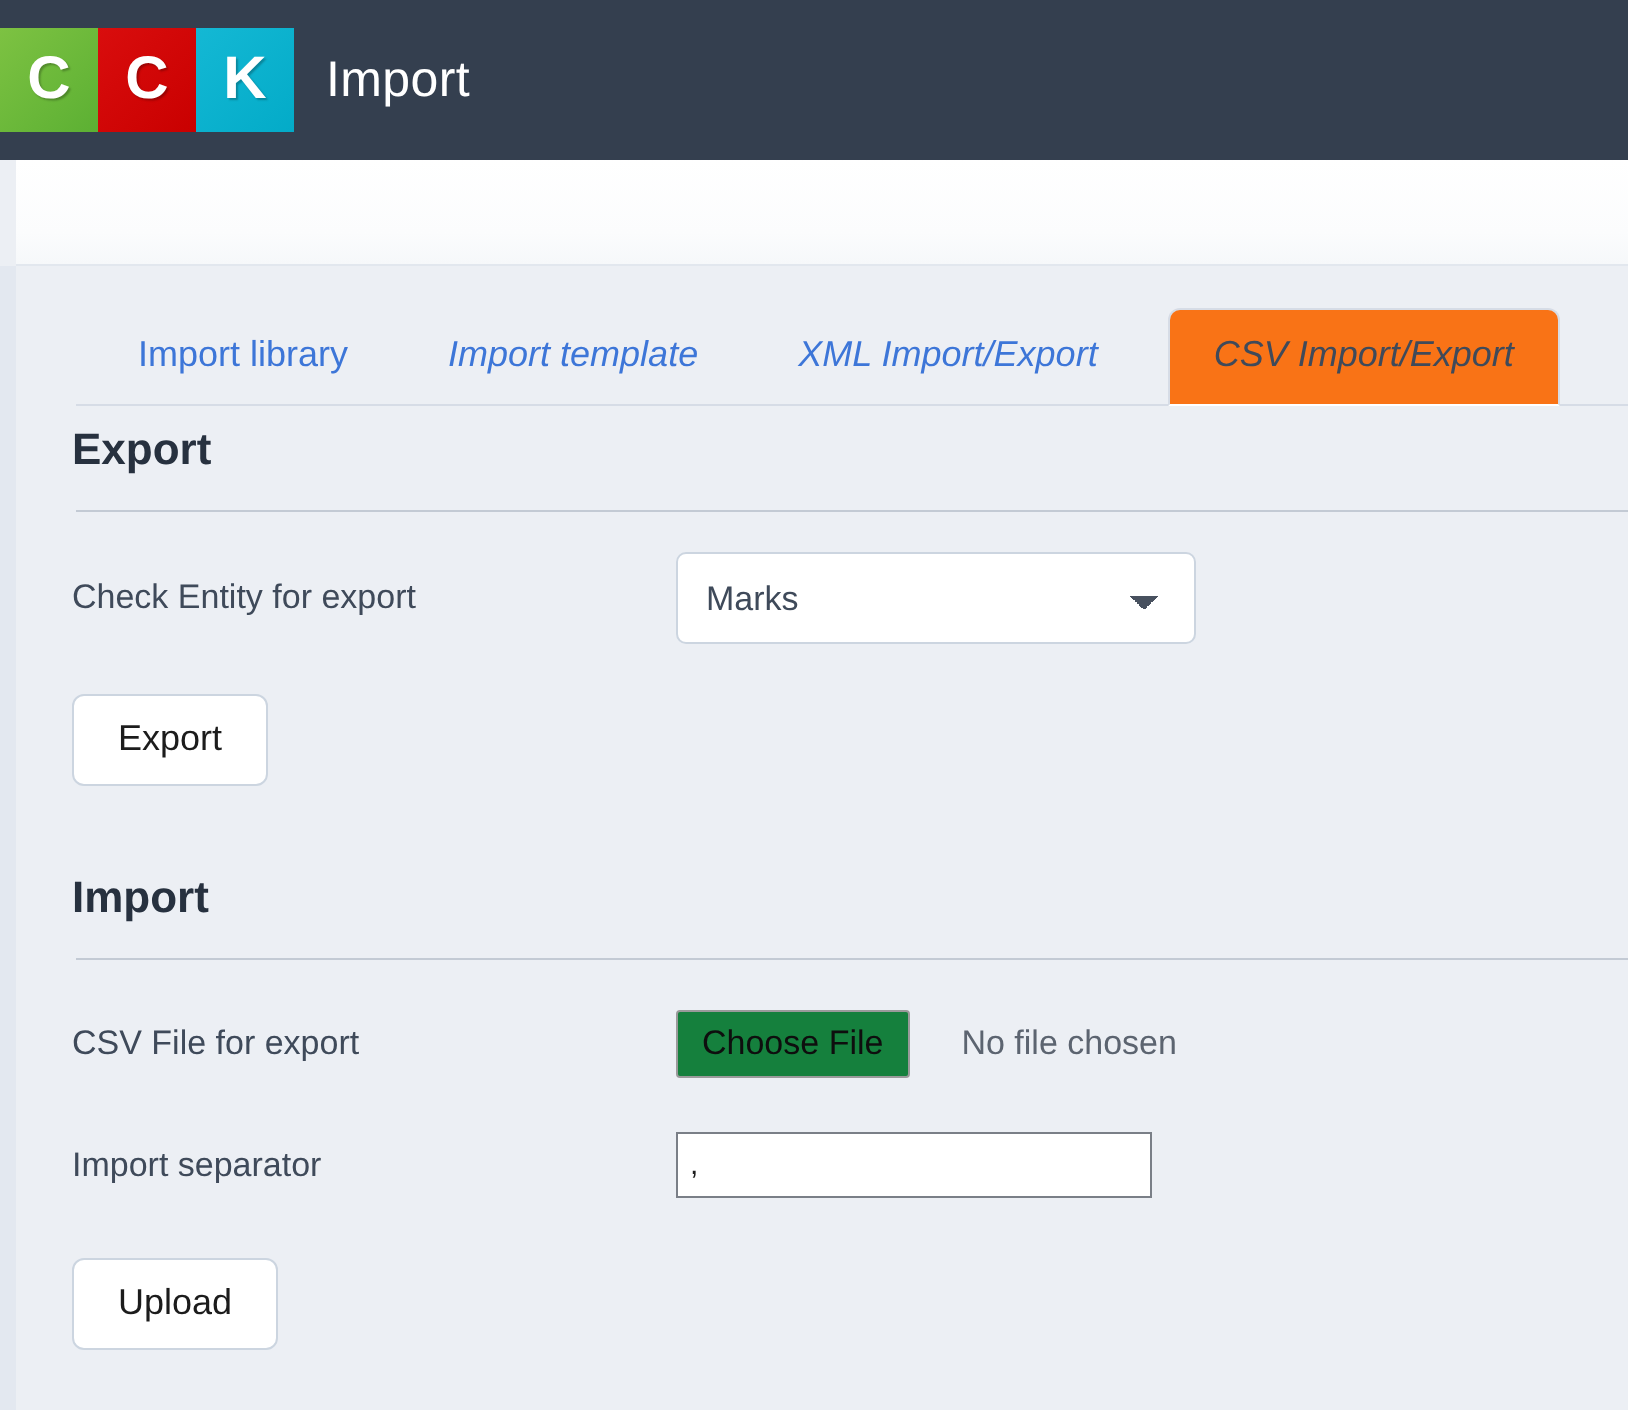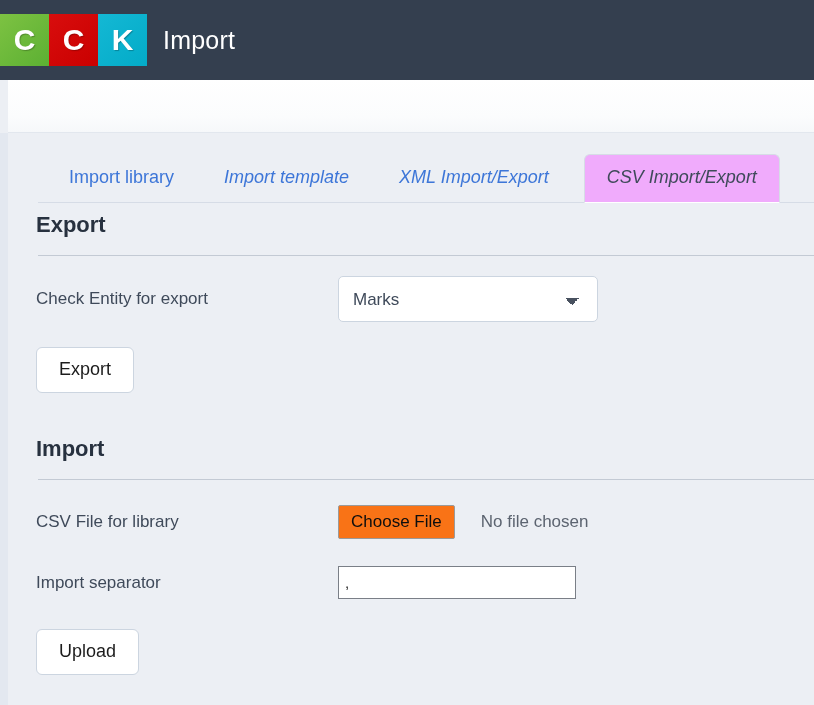--- a/index.html
+++ b/index.html
@@ -108,21 +108,21 @@
     position: relative;
     z-index: 2;
     background: transparent;
     border: 1px solid transparent;
     border-bottom: none;
     border-radius: 6px 6px 0 0;
   }
   .tab + .tab { margin-left: 12px; font-style: italic; }
   .tab.active {
     color: #3f4a5a;
-    background: #f0abfc;
+    background: #f97316;
     border-color: #d6dce6;
     border-bottom: 1px solid #ffffff;
     margin-bottom: -1px;
     padding: 13px 22px 16px 22px;
     margin-left: 16px;
   }
 
   
   .form-area {
     padding: 0 0 0 0;
@@ -193,21 +193,21 @@
   }
 
   .filefield {
     display: flex;
     align-items: center;
     font-size: 17px;
   }
   .file-btn {
     font-size: 17px;
     color: #0e0e0e;
-    background: #f97316;
+    background: #15803d;
     border: 1px solid #9a9a9a;
     border-radius: 2px;
     padding: 6px 12px;
     line-height: 1.15;
     cursor: pointer;
     font-family: "Liberation Sans", sans-serif;
   }
   .file-status {
     margin-left: 26px;
     color: #5c6470;
@@ -273,21 +273,21 @@
       </div>
 
       <div class="mt-export-btn">
         <button class="btn">Export</button>
       </div>
 
       <div class="section-title mt-import-title">Import</div>
       <div class="divider"></div>
 
       <div class="field-row row-gap">
-        <div class="field-label">CSV File for library</div>
+        <div class="field-label">CSV File for export</div>
         <div class="field-control">
           <div class="filefield">
             <span class="file-btn">Choose File</span>
             <span class="file-status">No file chosen</span>
           </div>
         </div>
       </div>
 
       <div class="field-row row-gap-sm">
         <div class="field-label">Import separator</div>

